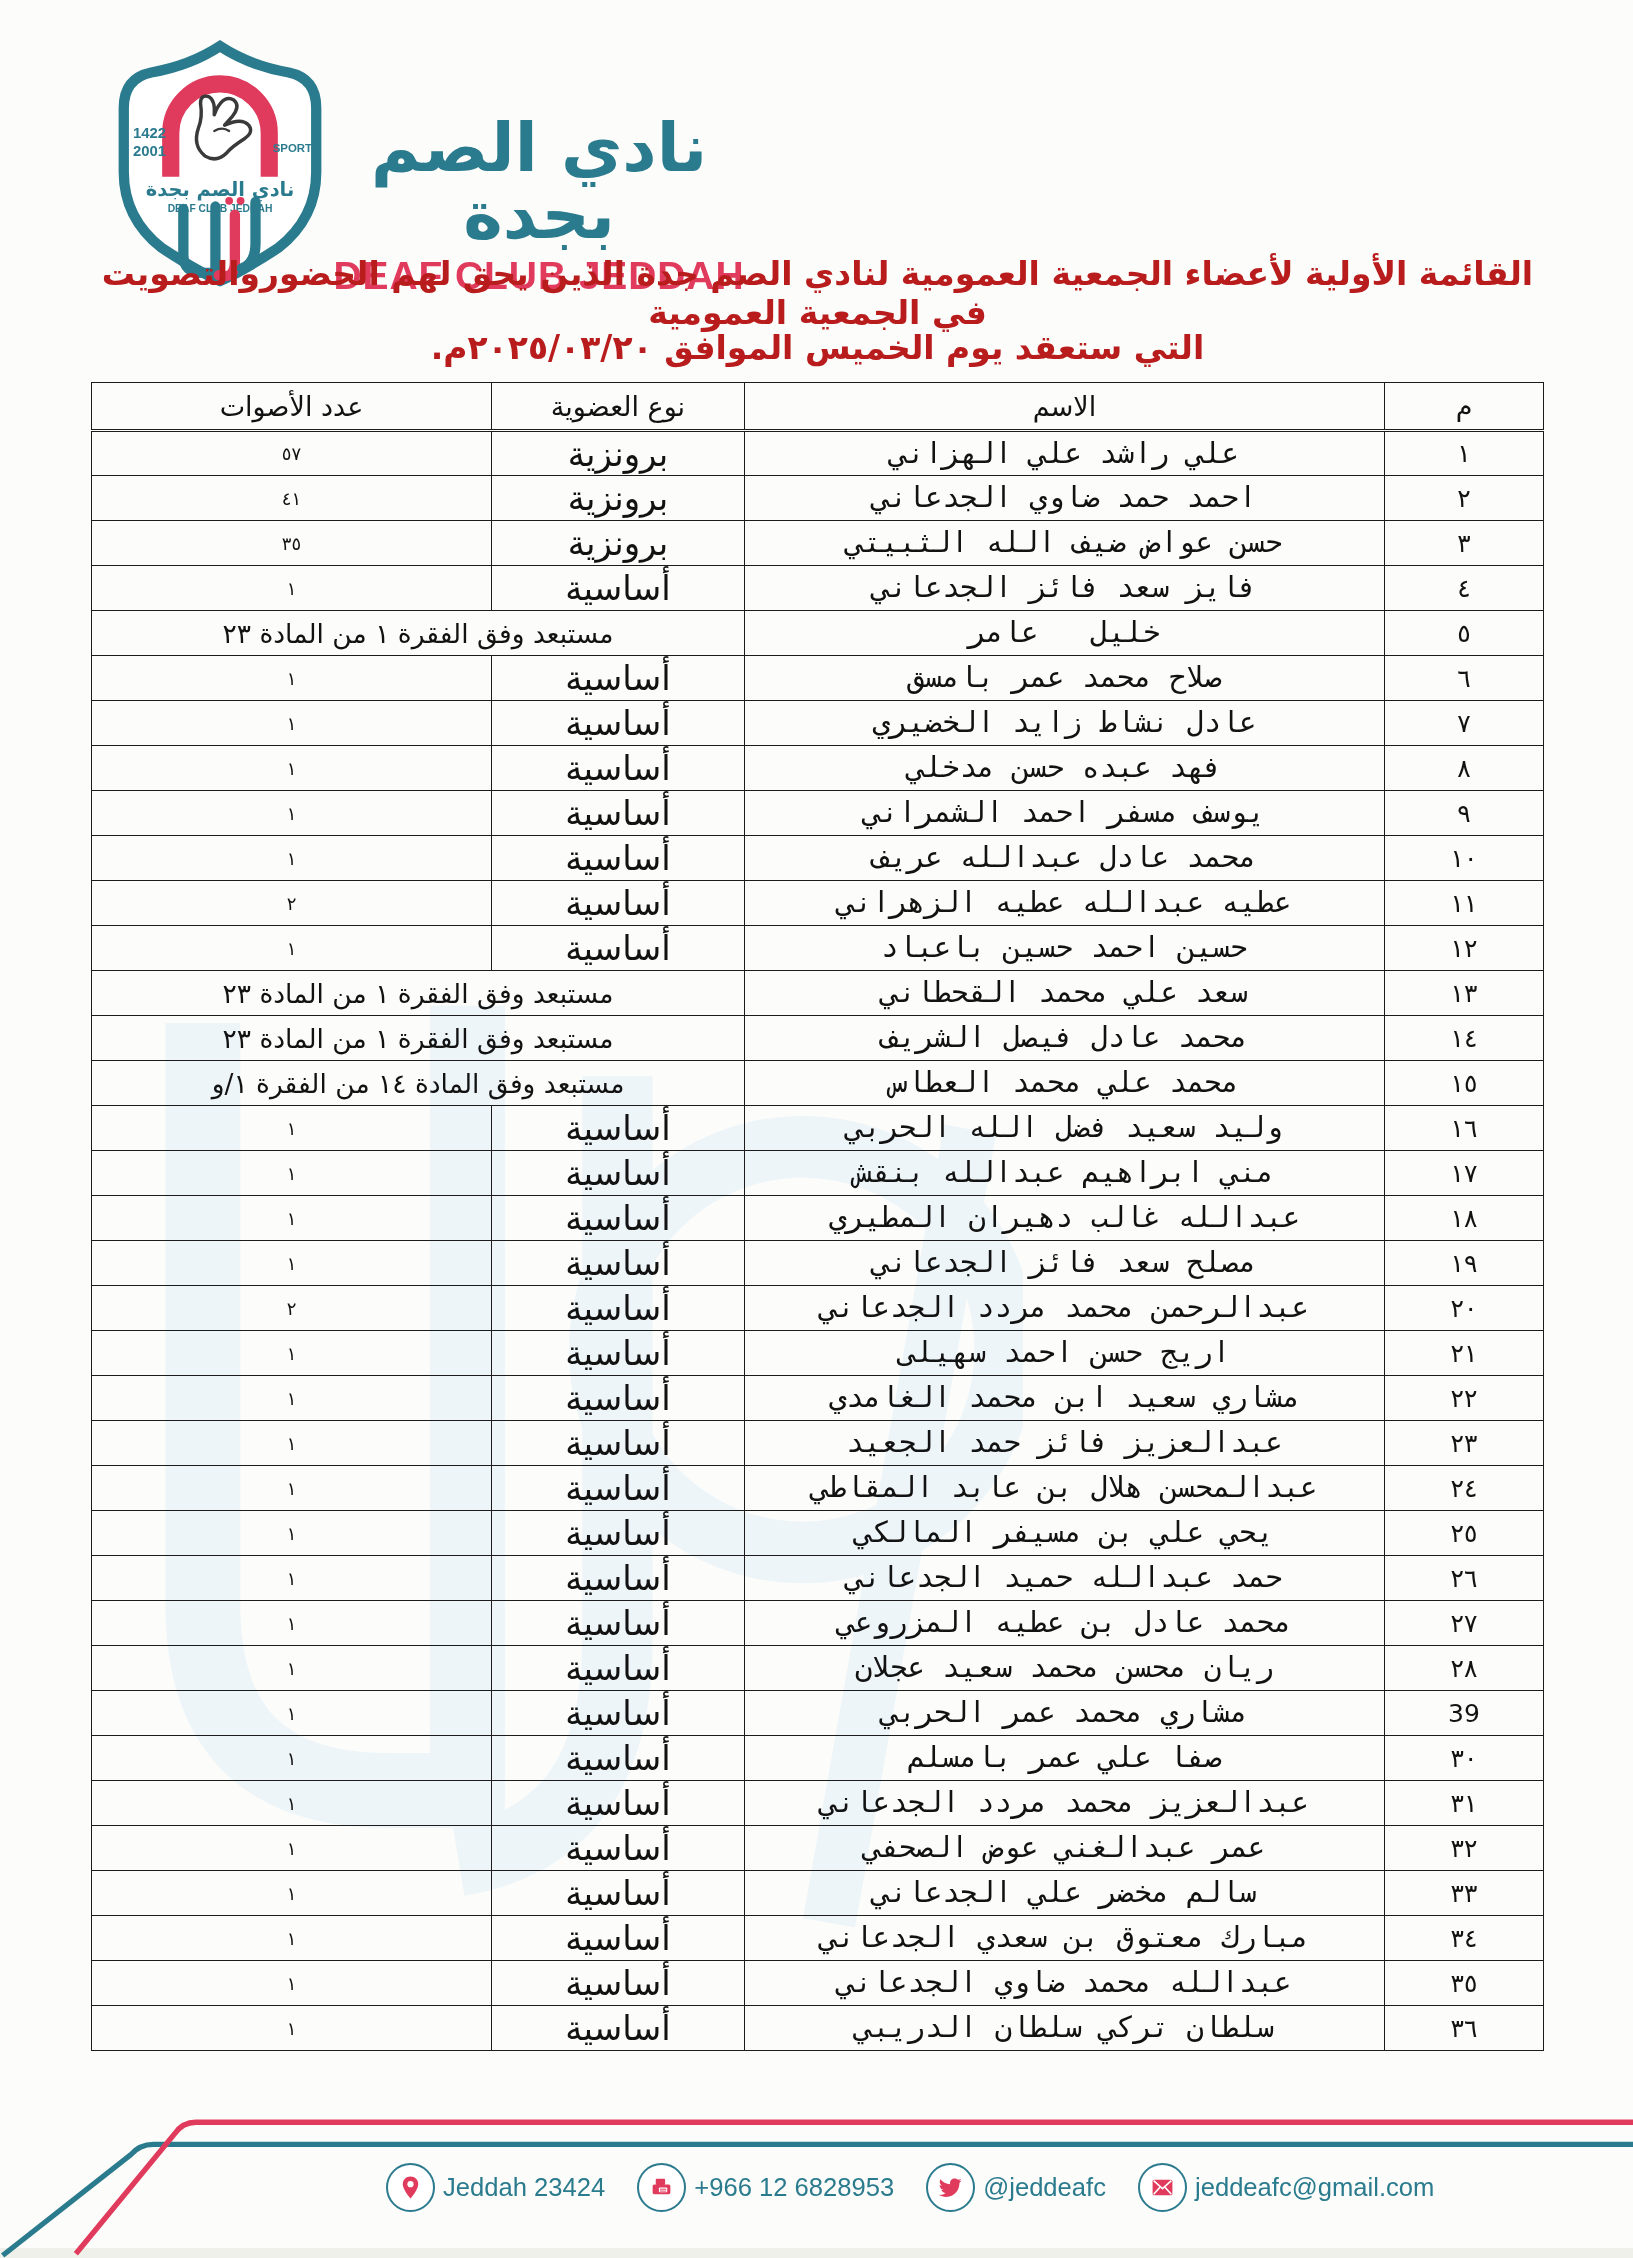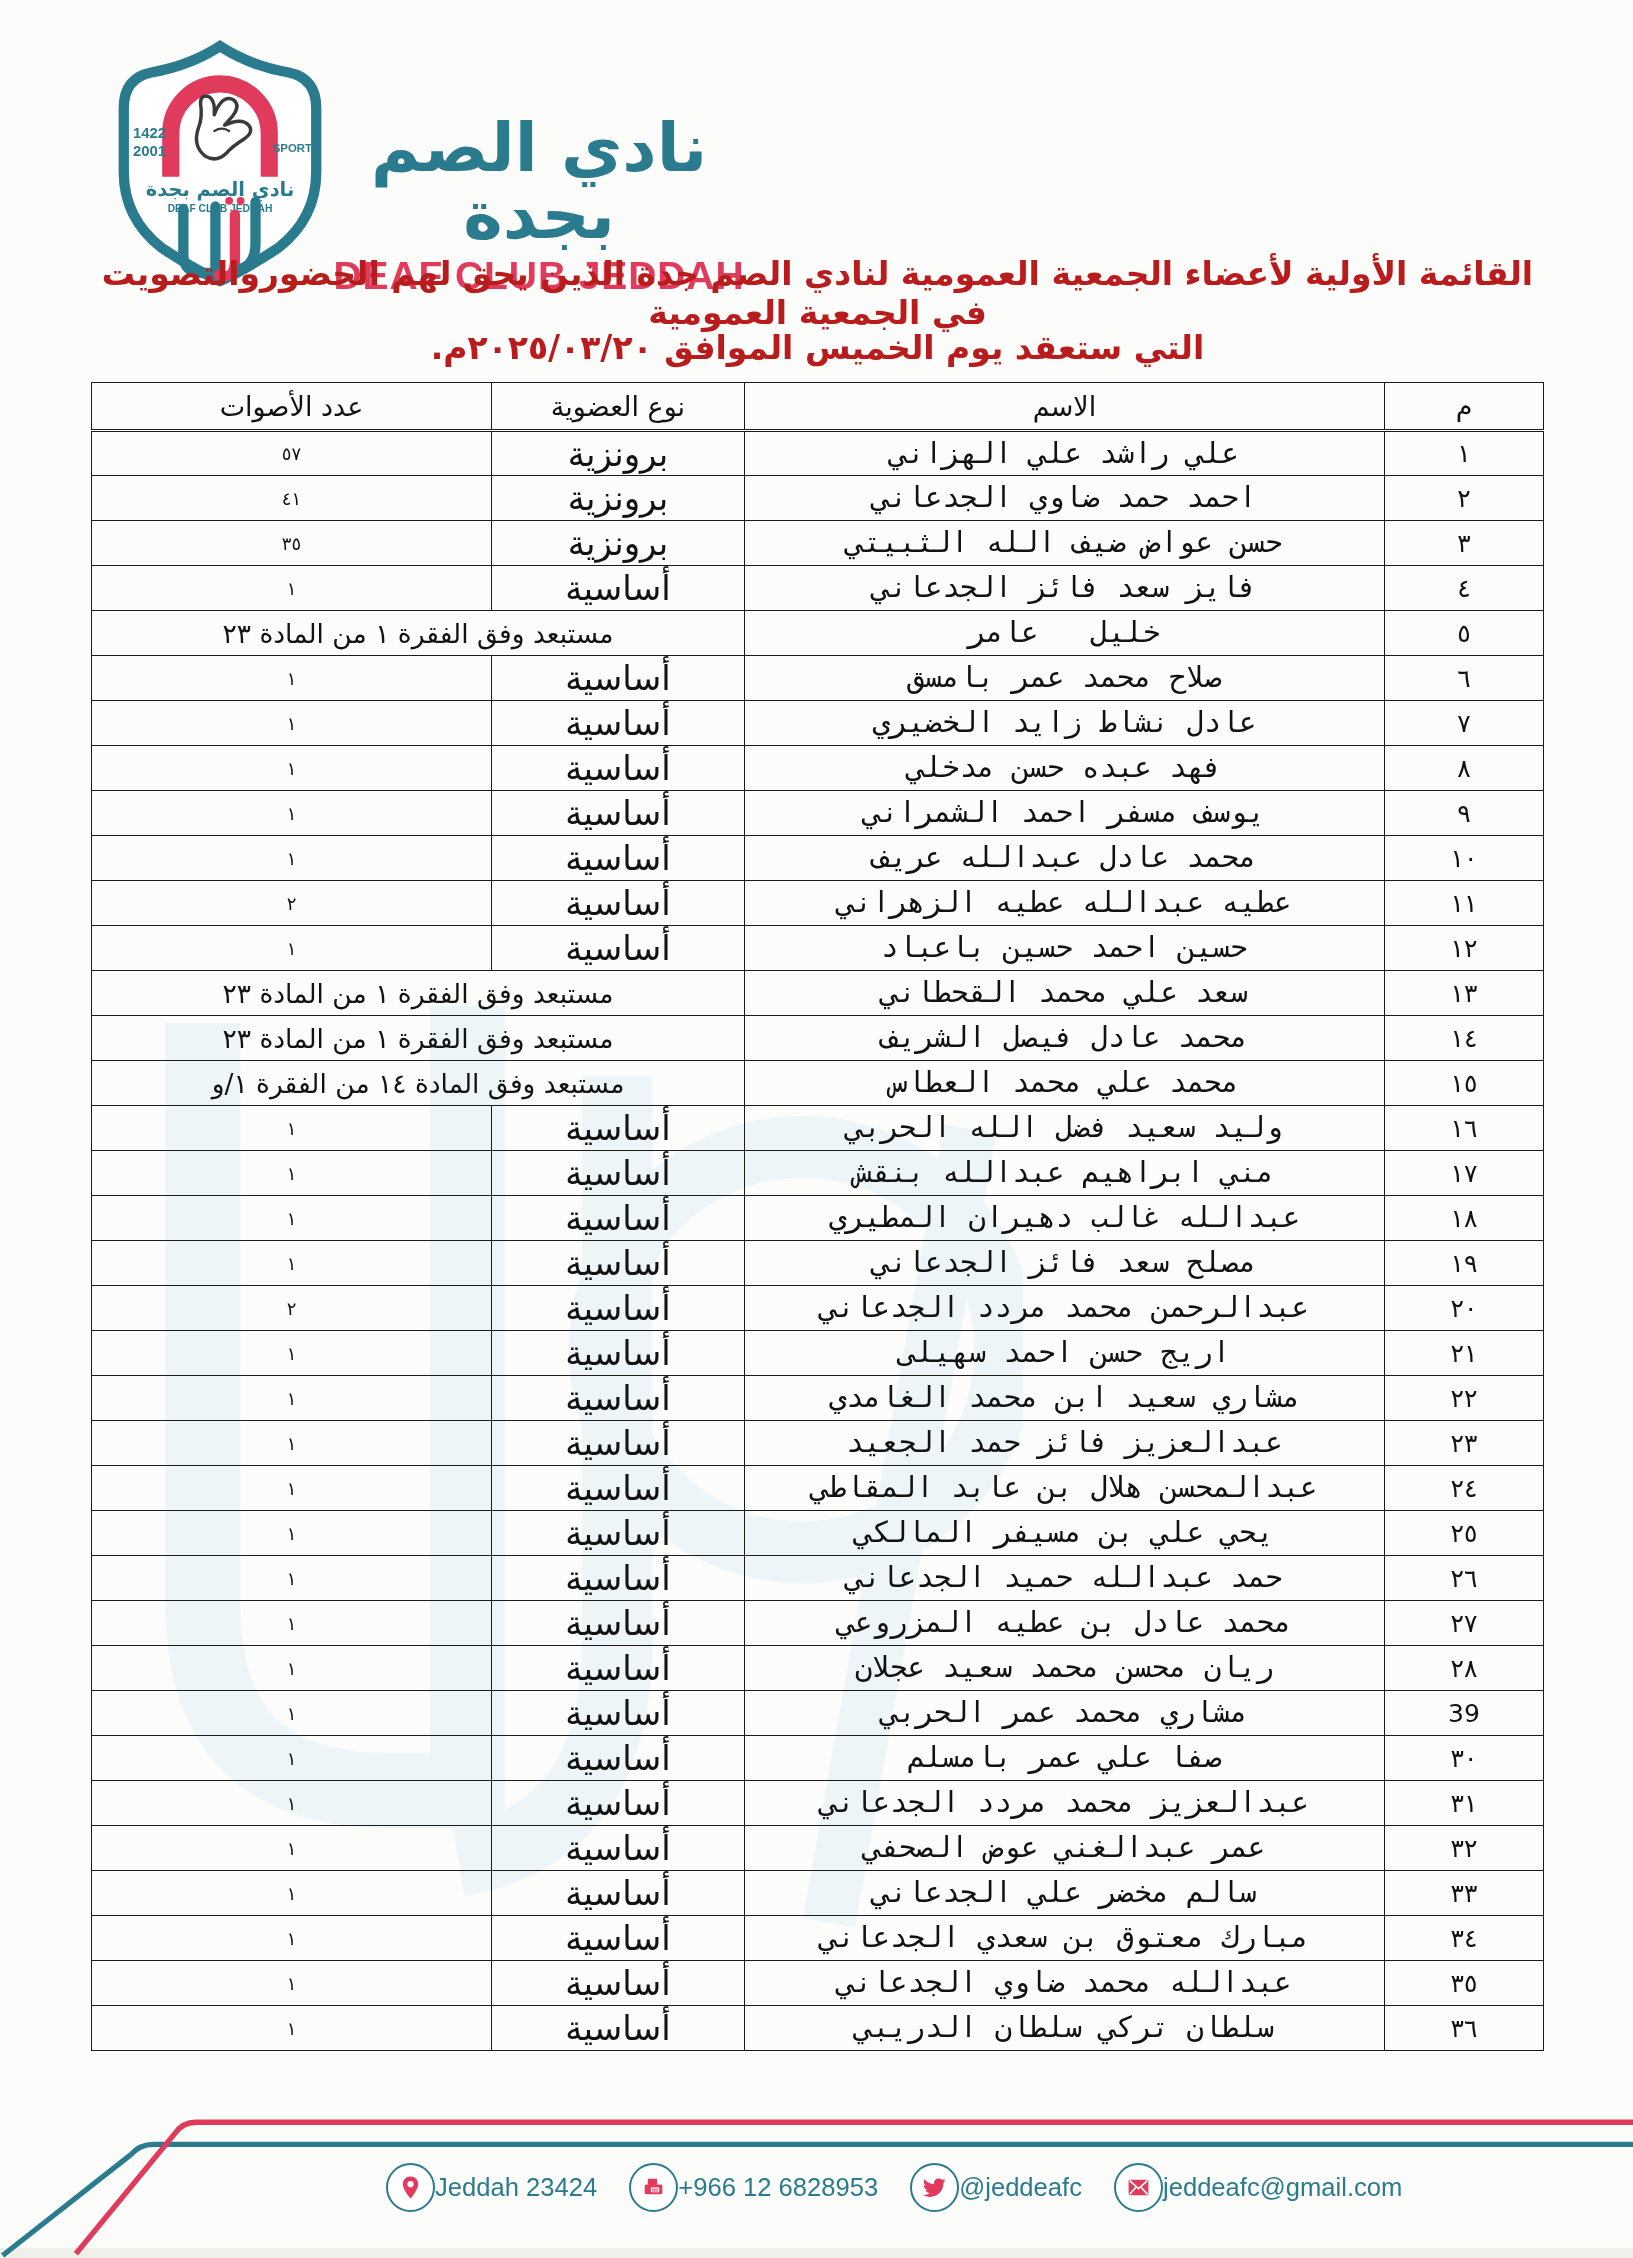--- a/index.html
+++ b/index.html
@@ -45,21 +45,21 @@
   td.c-votes{font-size:18px;}
   td.note{font-size:26.5px;}
   
   .watermark{position:absolute;left:53px;top:970px;z-index:1;opacity:.55;}
   
   .swoosh{position:absolute;left:0;top:2109px;z-index:1;}
   .contacts{
     position:absolute;top:2163px;left:386px;display:flex;align-items:center;gap:32px;z-index:3;
     font-family:"Liberation Sans", sans-serif;
   }
-  .contact{display:flex;align-items:center;}
+  .contact{display:flex;align-items:center;gap:8px;}
   .contact .circ{
     width:49px;height:49px;border-radius:50%;border:2.6px solid var(--teal);
     display:flex;align-items:center;justify-content:center;background:#fff;box-sizing:border-box;
   }
   .contact .lbl{color:var(--teal);font-size:25.6px;white-space:nowrap;}
   .page-edge{position:absolute;left:0;bottom:0;width:100%;height:9.7px;background:#eef0e9;}
 </style>
 </head>
 <body>
 

